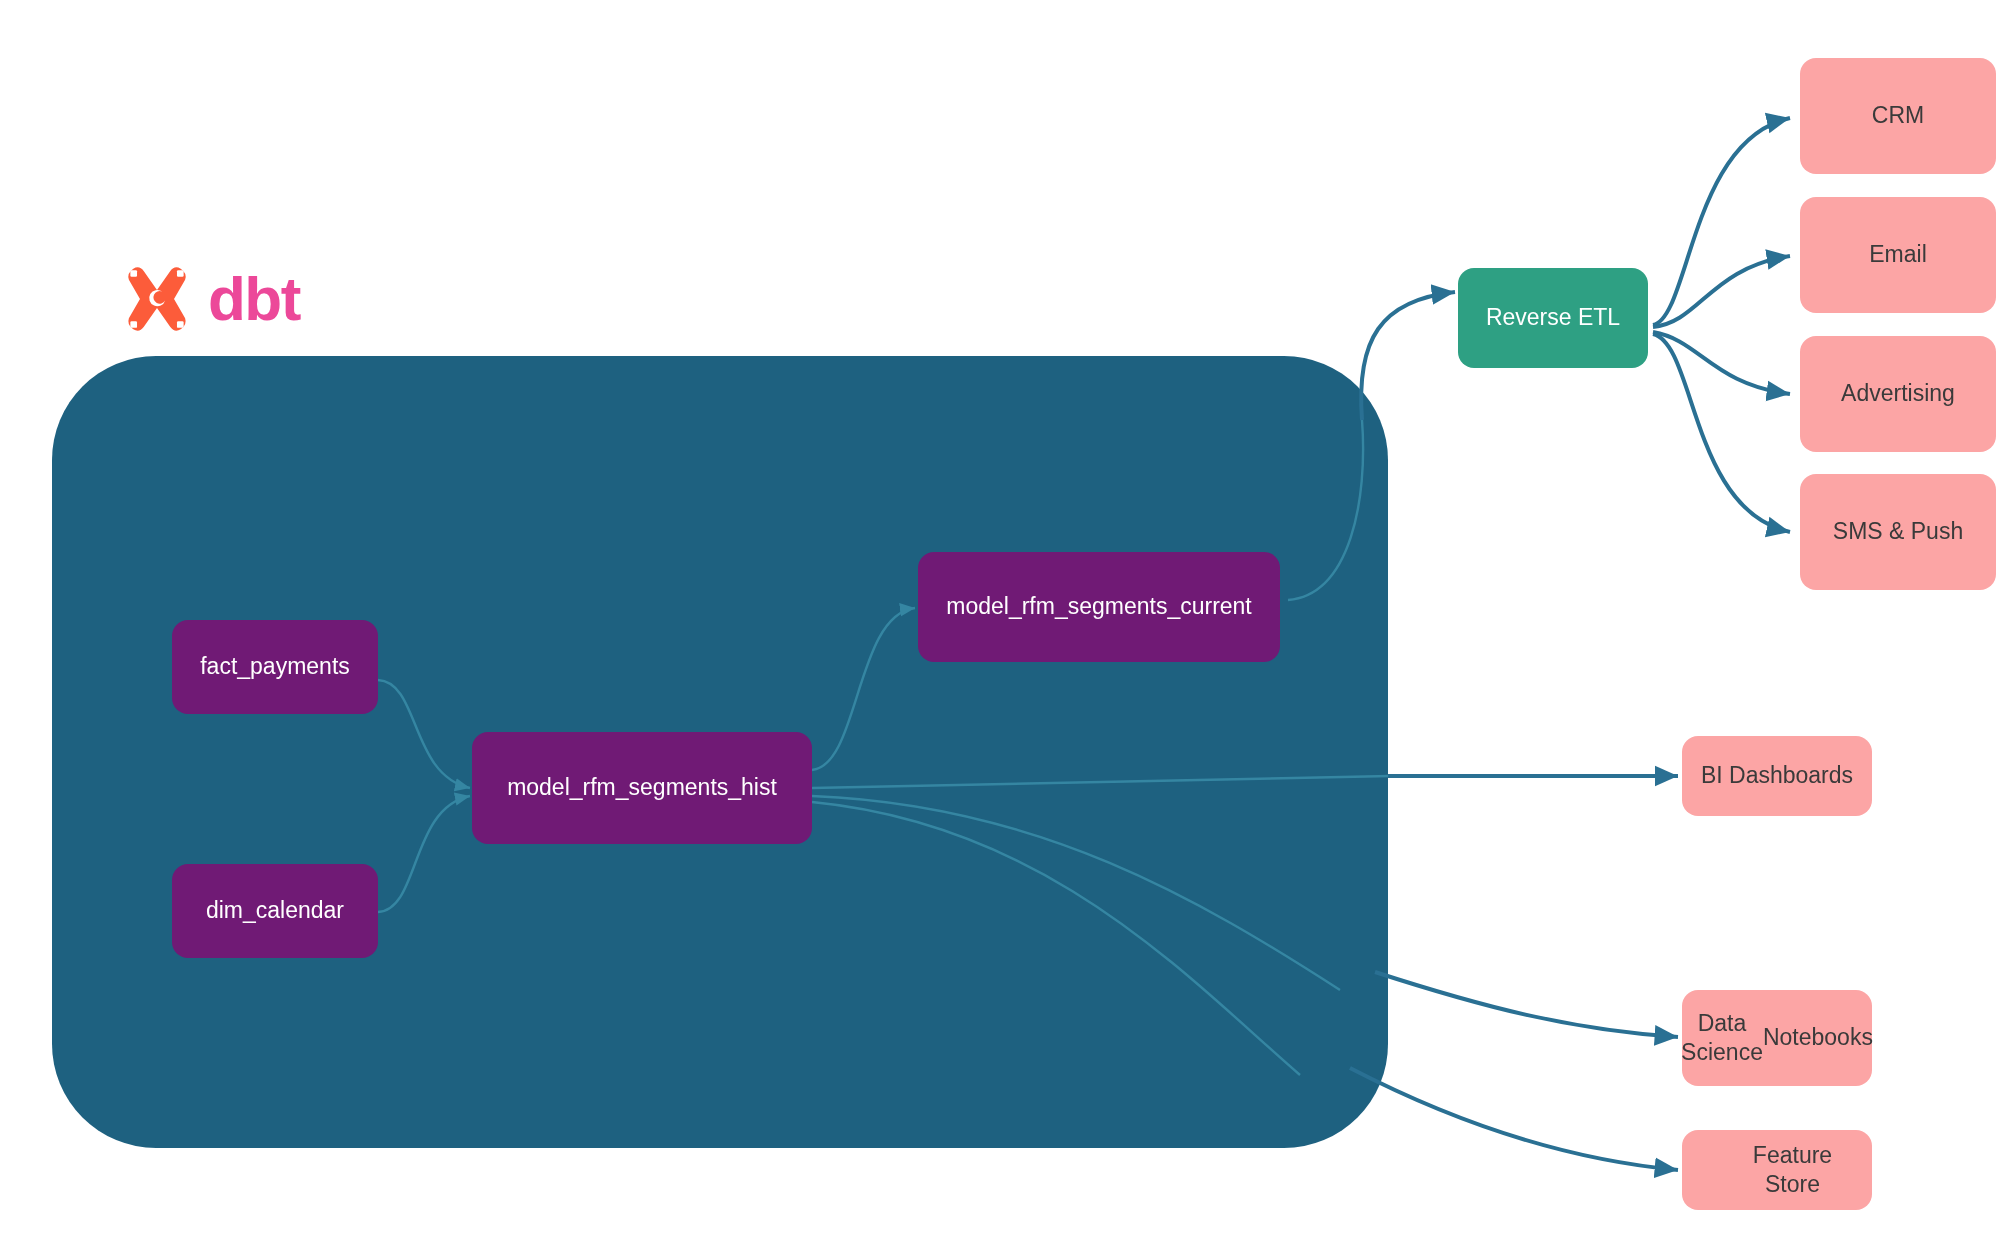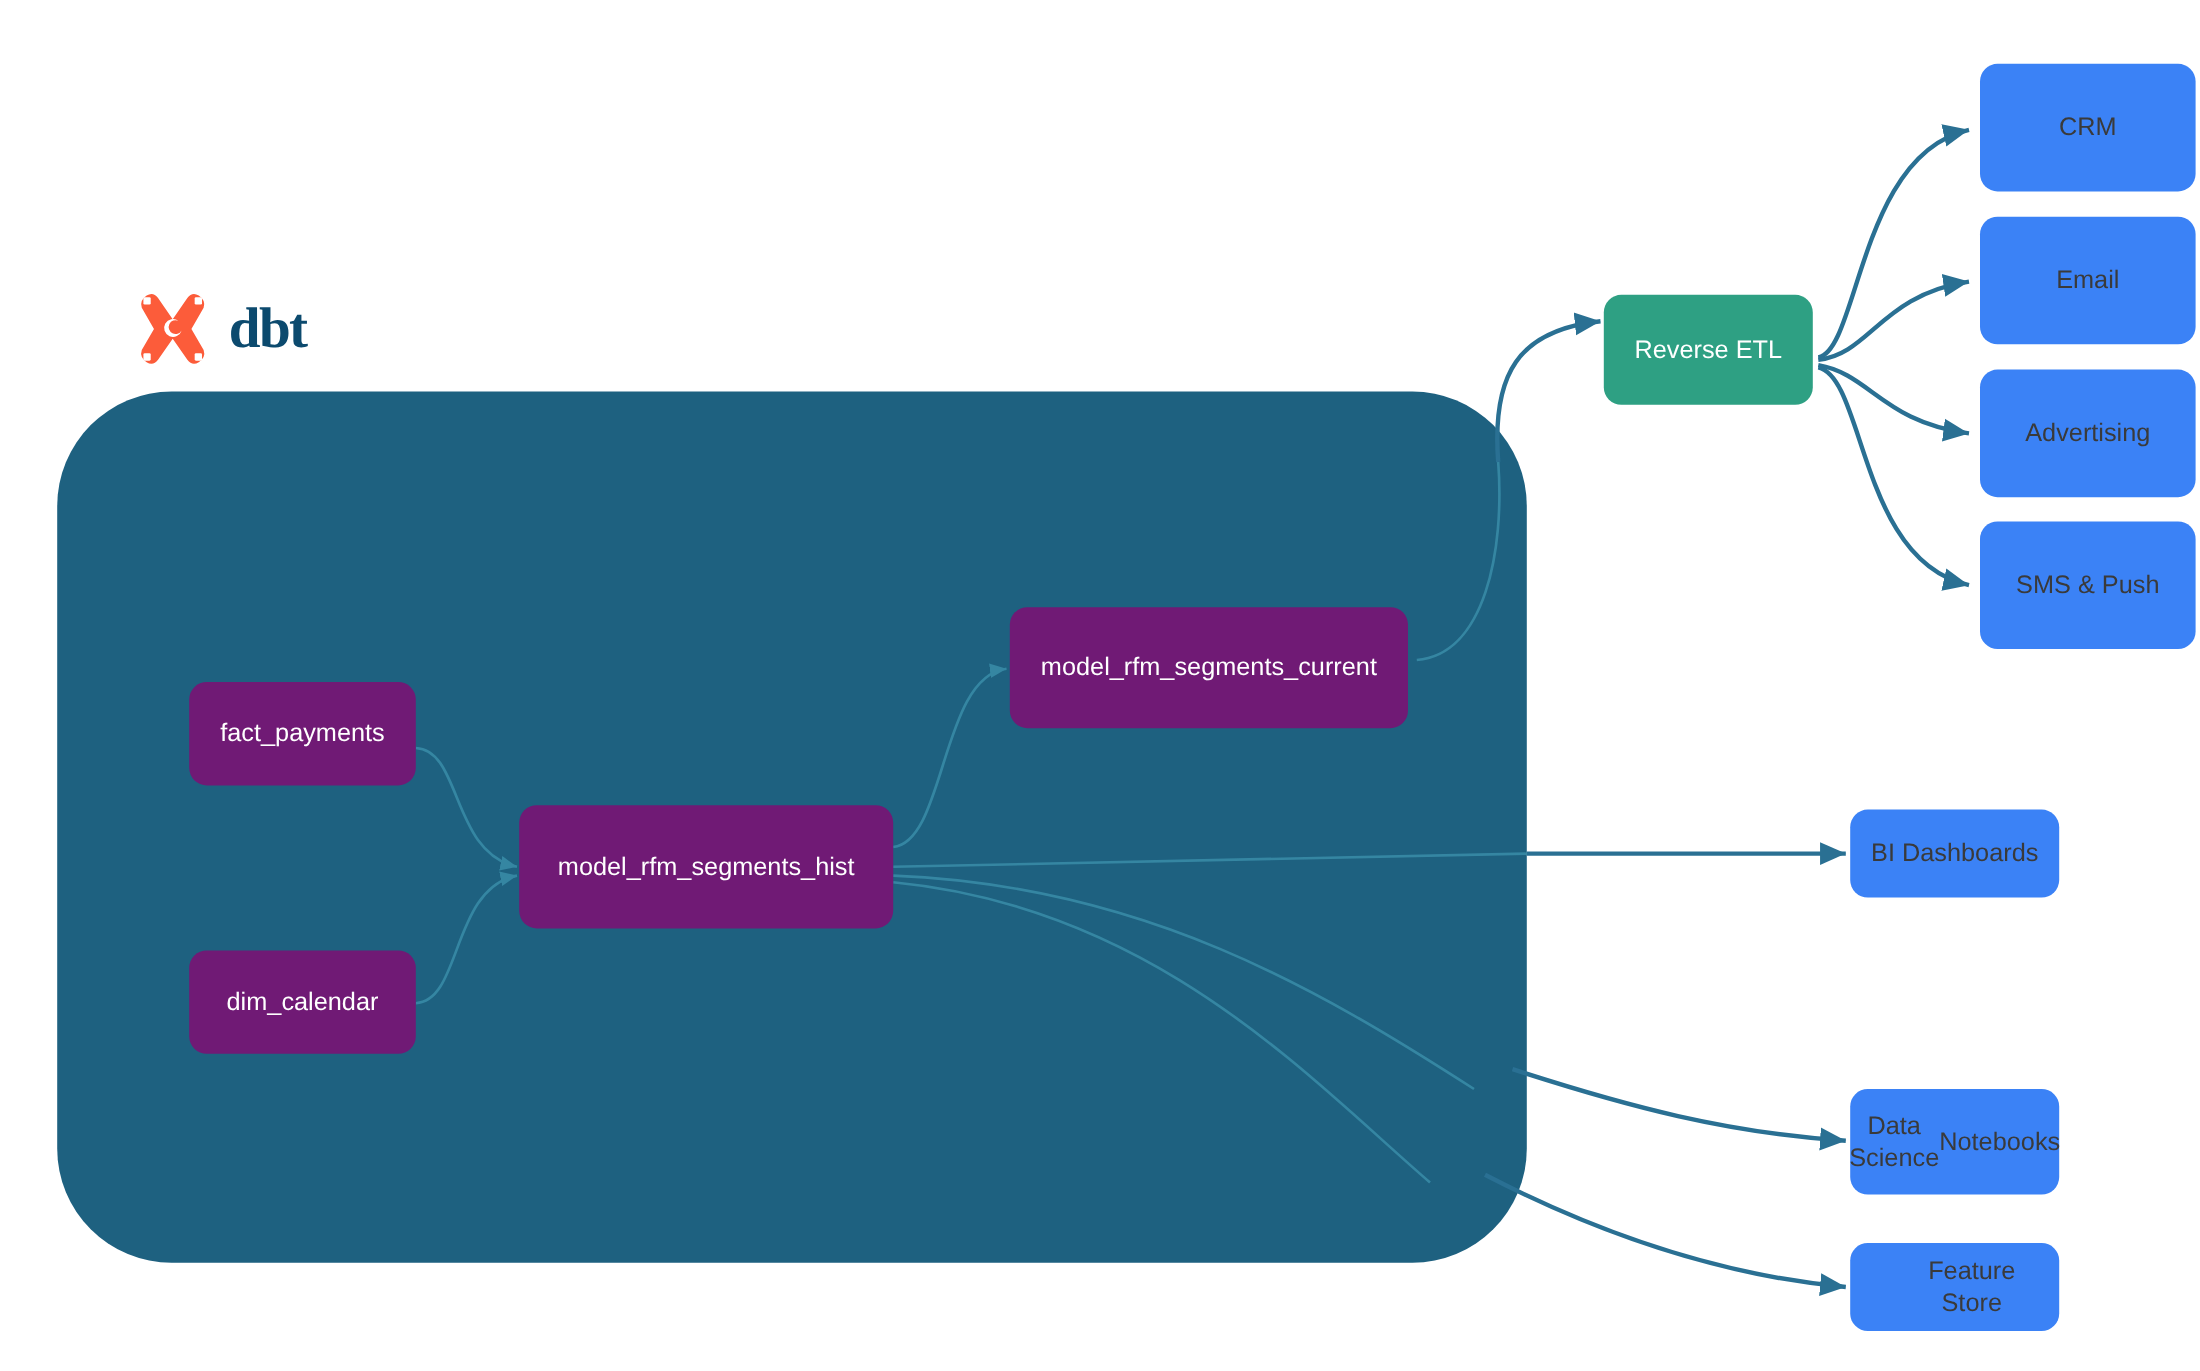--- a/index.html
+++ b/index.html
@@ -24,24 +24,24 @@
     left: 120px;
     top: 258px;
     width: 210px;
     height: 82px;
     display: flex;
     align-items: center;
     gap: 14px;
   }
   #dbt-mark { width: 74px; height: 74px; display: block; }
   #dbt-wordmark {
-    font-family: Liberation Serif, serif;
-    font-size: 52px;
+    font-family: Liberation Sans, sans-serif;
+    font-size: 62px;
     font-weight: 700;
-    color: #0c4a6e;
+    color: #ec4899;
     letter-spacing: -1.5px;
     line-height: 1;
   }
 
   
   #project-container {
     position: absolute;
     left: 52px;
     top: 356px;
     width: 1336px;
@@ -68,21 +68,21 @@
     font-size: 23px;
     border-radius: 16px;
   }
   .node-activation {
     background: #2ea083;
     color: #ffffff;
     font-size: 23px;
     border-radius: 16px;
   }
   .node-consumer {
-    background: #3b82f6;
+    background: #fca5a5;
     color: #3a3a3a;
     font-size: 23px;
     border-radius: 16px;
   }
 
   
   .edges {
     position: absolute;
     left: 0; top: 0;
     width: 2000px; height: 1246px;

